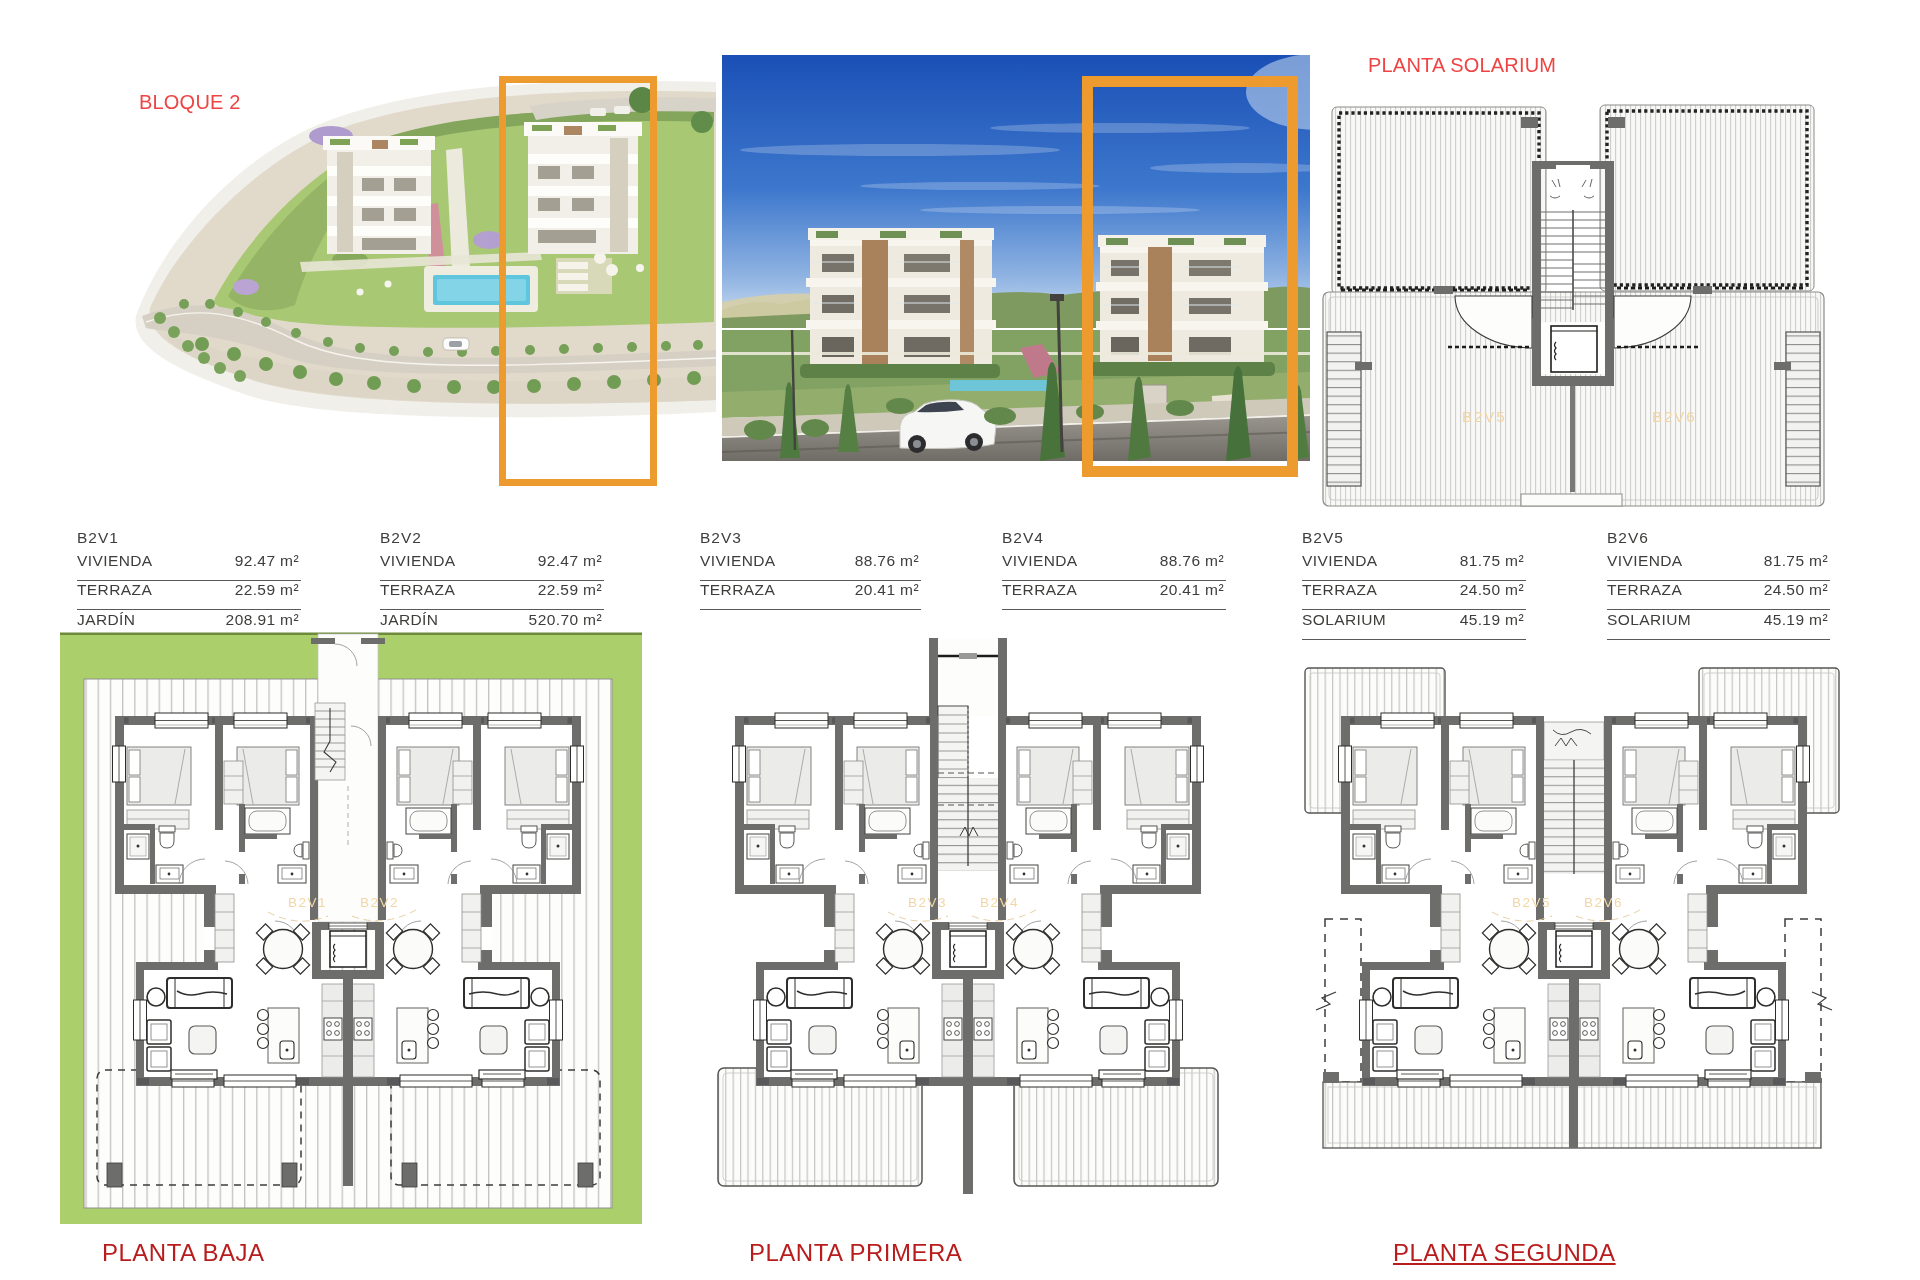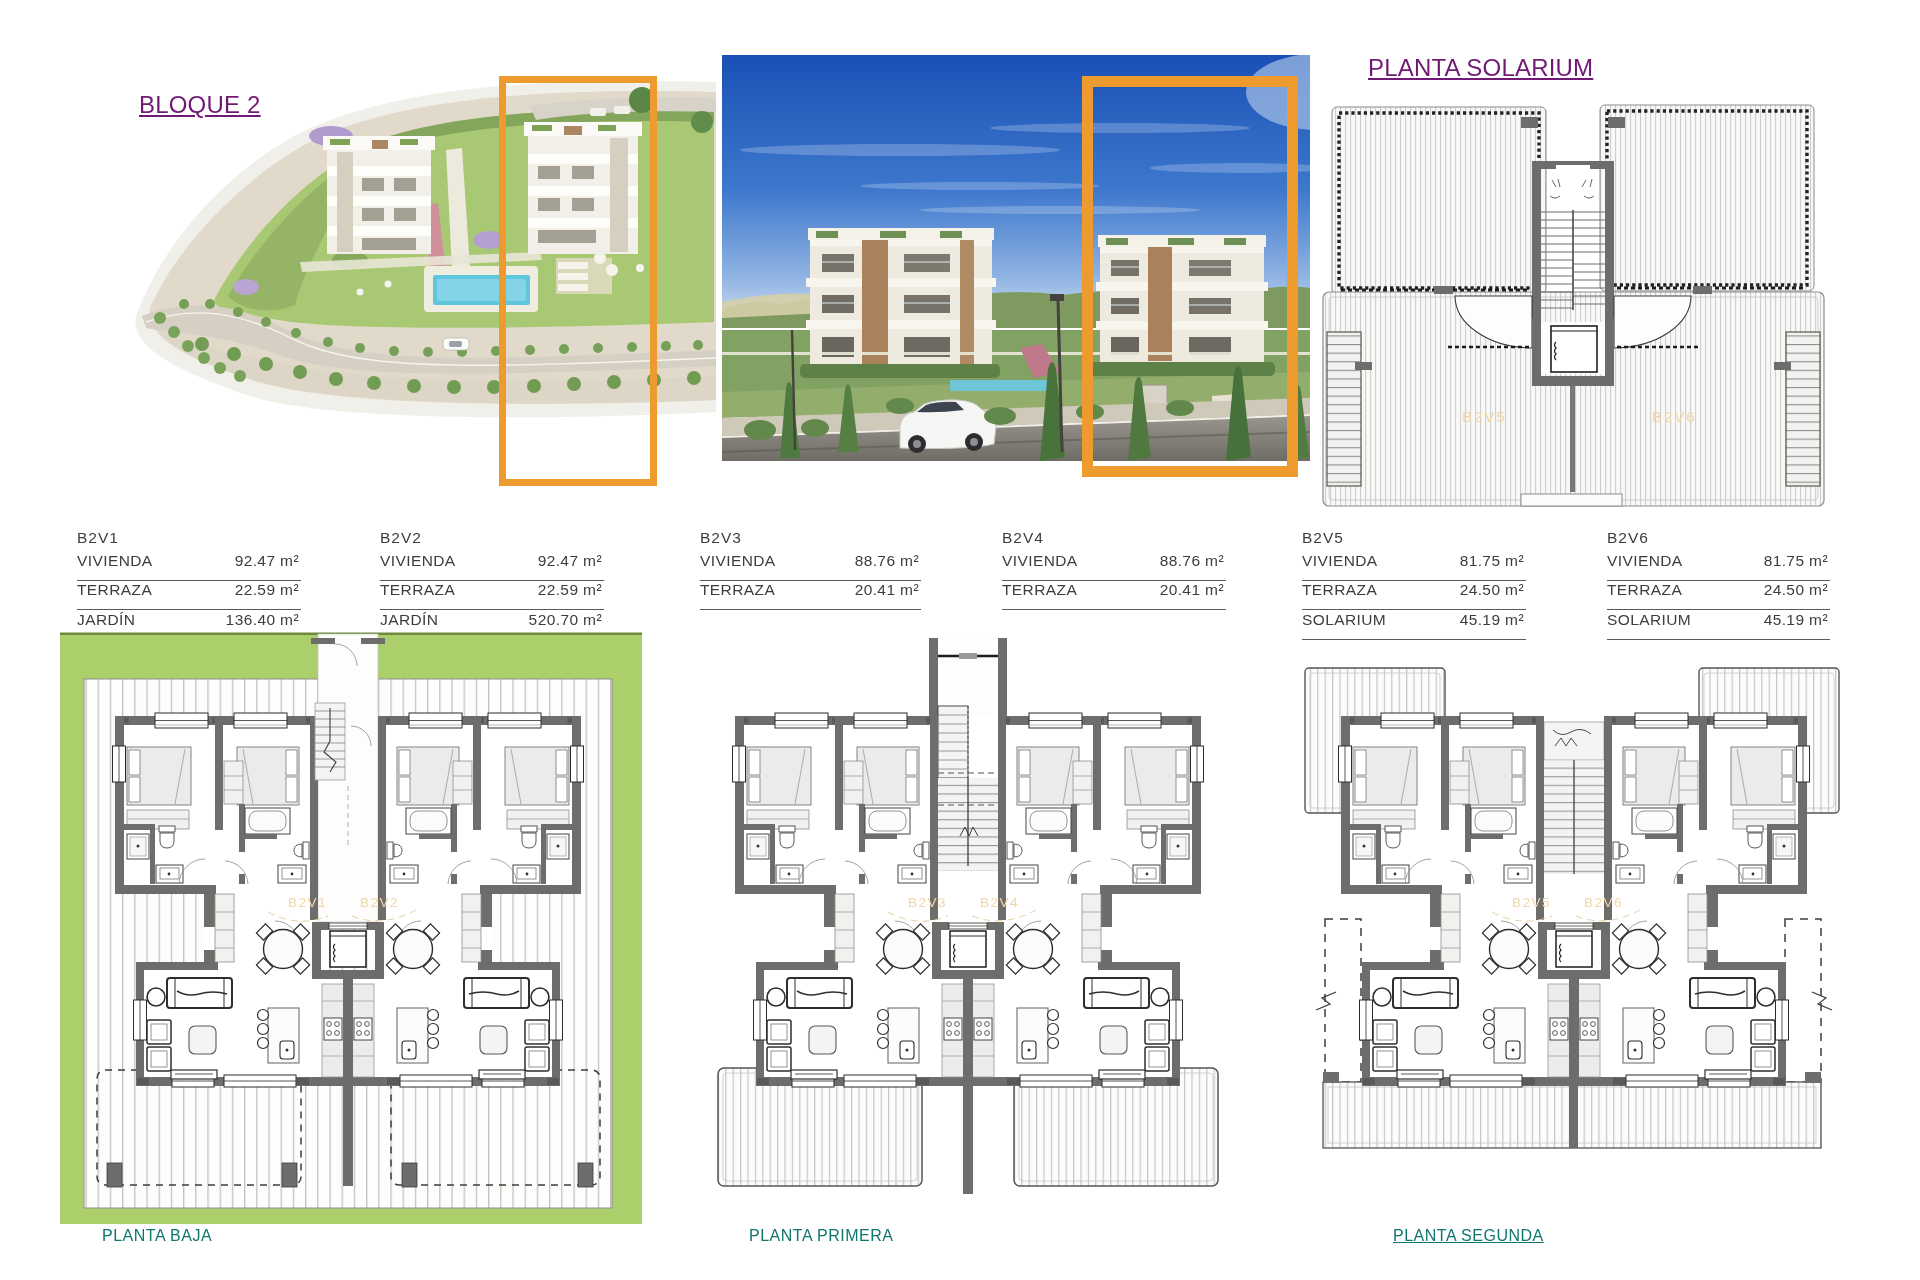--- a/index.html
+++ b/index.html
@@ -1,20 +1,20 @@
 <!DOCTYPE html>
 <html><head>
 <meta charset="utf-8">
 <style>
   html,body{margin:0;padding:0;background:#fff;}
   .page{position:relative;width:1920px;height:1280px;background:#ffffff;overflow:hidden;
         font-family:"Liberation Sans",sans-serif;}
   .abs{position:absolute;}
-  .otitle{color:#701a75;letter-spacing:0.2px;font-size:24px;text-decoration:underline;}
-  .ptitle{color:#0f766e;letter-spacing:0.5px;font-size:16px;}
+  .otitle{color:#ef4444;letter-spacing:0.2px;font-size:20px;}
+  .ptitle{color:#b91c1c;letter-spacing:0.5px;font-size:24px;margin-top:12px;}
 </style>
 </head>
 <body>
 <div class="page">
 
 <div class="abs otitle" style="left:139px;top:91px;">BLOQUE 2</div>
 
 <div class="abs otitle" style="left:1368px;top:54px;">PLANTA SOLARIUM</div>
 
 <div class="abs ptitle" style="left:102px;top:1227px;">PLANTA BAJA</div>
@@ -467,21 +467,21 @@
   <div class="trw">
         <span>VIVIENDA</span>
         <span>92.47 m²</span>
       </div>
   <div class="trw">
         <span>TERRAZA</span>
         <span>22.59 m²</span>
       </div>
   <div class="trw">
         <span>JARDÍN</span>
-        <span>136.40 m²</span>
+        <span>208.91 m²</span>
       </div>
 </div>
 
 <div class="tbl" style="left:380px;top:529px;width:224px;">
   <div class="th">B2V2</div>
   <div class="trw">
         <span>VIVIENDA</span>
         <span>92.47 m²</span>
       </div>
   <div class="trw">

